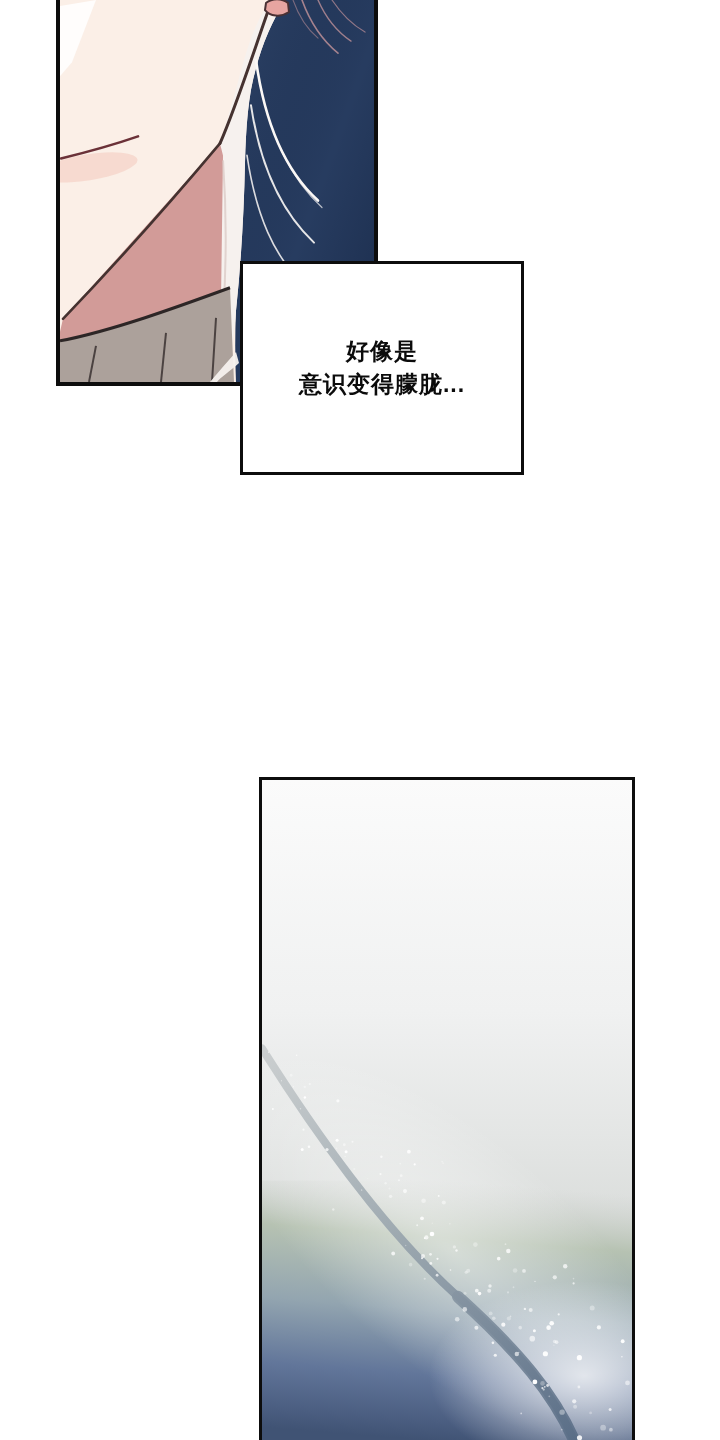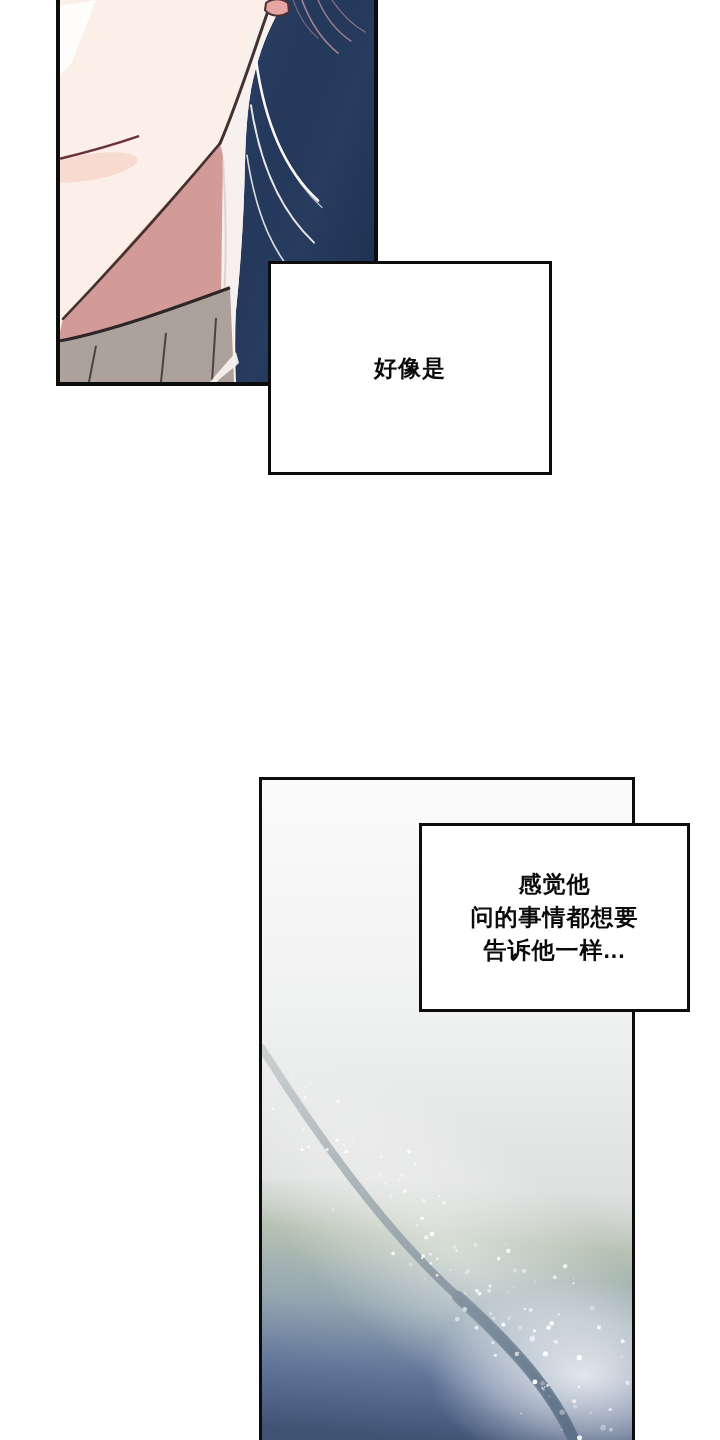--- a/index.html
+++ b/index.html
@@ -31,21 +31,20 @@
   }
   .panel svg{display:block;width:100%;height:100%;}
   .speech-bubble{
     position:absolute;box-sizing:border-box;
     background:#ffffff;border:3px solid #0d0d0d;
     display:flex;flex-direction:column;align-items:center;justify-content:center;
     text-align:center;
     font-size:23px;line-height:33px;font-weight:700;
     color:#0b0b0b;letter-spacing:1px;
     z-index:5;
-    margin-left:28px;
   }
   #bubble-1{left:240px;top:261px;width:284px;height:214px;}
   #bubble-2{left:391px;top:823px;width:271px;height:189px;}
   .bubble-line{white-space:nowrap;}
 </style>
 </head>
 <body>
 
 <div class="comic-page">
 
@@ -274,21 +273,17 @@
           <circle cx="253.1" cy="489.7" r="2.3" fill="#ffffff" opacity="0.31"></circle>
           <circle cx="280.4" cy="607.2" r="1.1" fill="#ffffff" opacity="0.77"></circle>
           <circle cx="170.3" cy="442.5" r="0.7" fill="#ffffff" opacity="0.34"></circle>
           <circle cx="194.5" cy="469.8" r="1.2" fill="#ffffff" opacity="0.76"></circle>
         </g>
     </svg>
   </div>
 
   <div class="speech-bubble" id="bubble-1">
     <div class="bubble-line">好像是</div>
+    <div class="bubble-line">意识变得朦胧...</div>
   </div>
 
-  <div class="speech-bubble" id="bubble-2">
-    <div class="bubble-line">感觉他</div>
-    <div class="bubble-line">问的事情都想要</div>
-    <div class="bubble-line">告诉他一样...</div>
-  </div>
 
 </div>
 
 </body></html>

